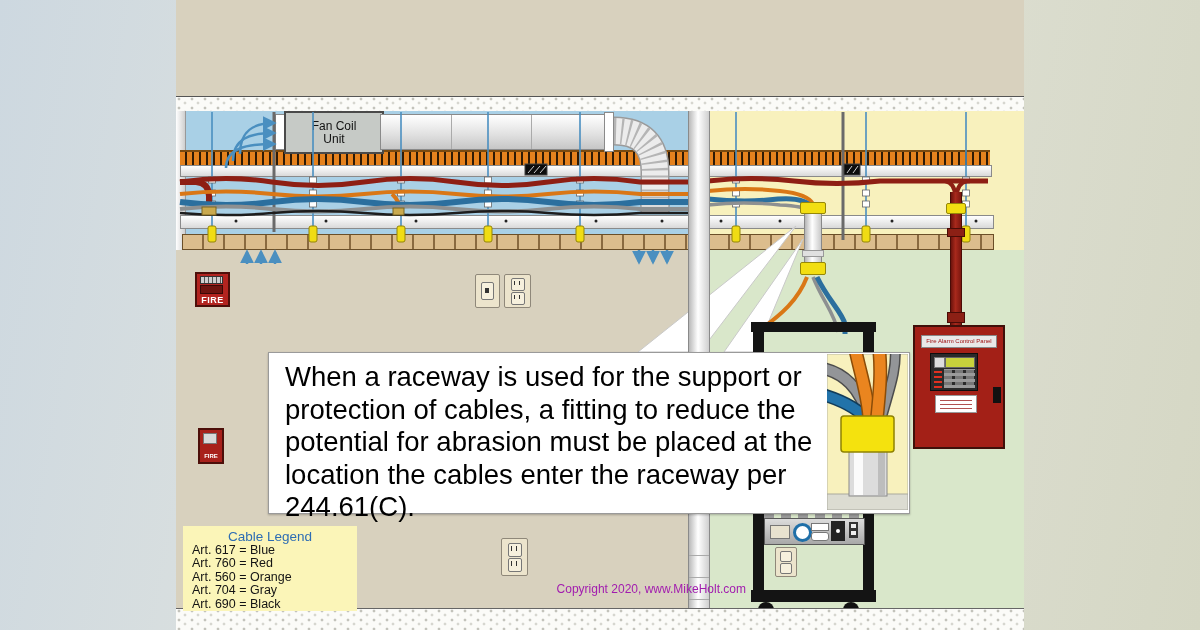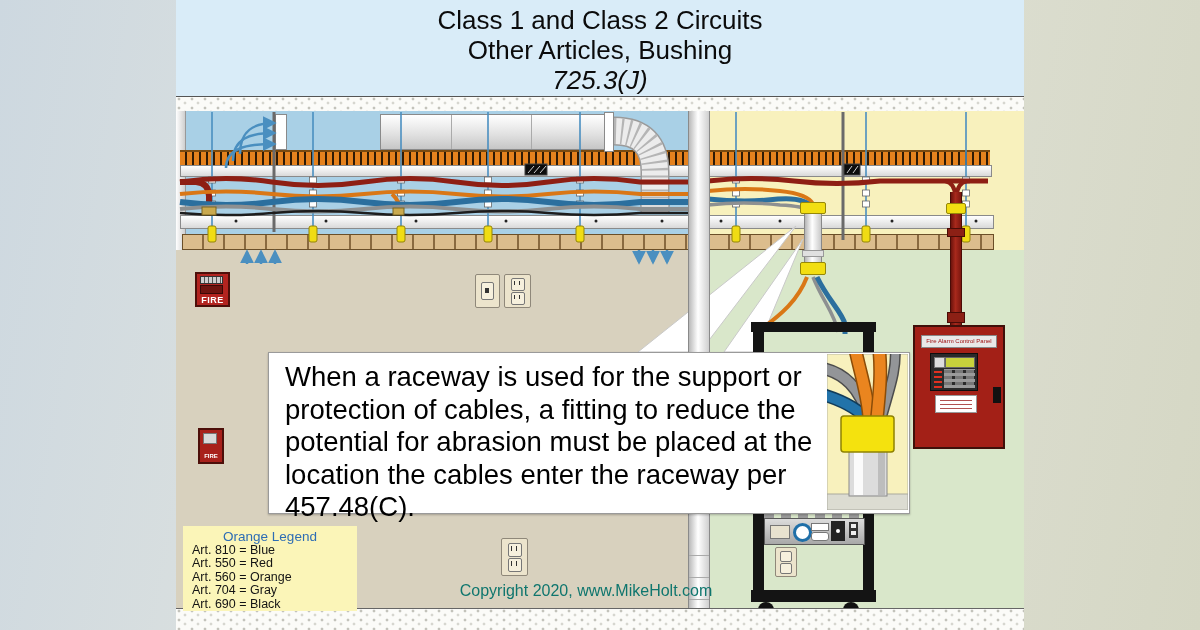--- a/index.html
+++ b/index.html
@@ -85,53 +85,51 @@
   .rack .tabs{position:absolute;left:13px;top:190px;width:99px;height:6px;background:repeating-linear-gradient(90deg,#9a9a9a 0 10px,transparent 10px 17px);}
   .caster{position:absolute;width:16px;height:16px;background:#111;border-radius:50%;}
   
   .callout{left:92px;top:352px;width:640px;height:160px;background:#fff;border:1px solid #9a9a9a;box-shadow:0 1px 2px rgba(0,0,0,.25);}
   .callout-text{position:absolute;left:16px;top:8px;width:536px;font-size:27.5px;line-height:32.5px;color:#000;}
   .inset{position:absolute;right:1px;top:1px;width:81px;height:156px;}
   
   .legend{left:7px;top:526px;width:174px;height:82px;background:#fbf5b8;padding:3px 0 0 0;}
   .legend .ttl{font-size:13.5px;color:#2e6db4;text-align:center;line-height:15px;}
   .legend .ent{font-size:12.5px;color:#141414;line-height:13.4px;padding-left:9px;white-space:nowrap;}
-  .copyright{left:250px;top:582px;width:320px;text-align:center;font-size:16px;color:#0f766e;}
+  .copyright{left:250px;top:582px;width:320px;text-align:right;font-size:12px;color:#a21caf;}
   svg{display:block;}
   .overlay{left:0;top:0;width:848px;height:630px;z-index:2;pointer-events:none;}
   .z1{z-index:1}.z3{z-index:3}.z4{z-index:4}
 </style>
 </head>
 <body>
 
 <div class="scene">
 
-  <div class="abs title-block">
-    <div class="title-line" style="padding-top:5px">Class 1 and Class 2 Circuits</div>
-    <div class="title-line">Other Articles, Bushing</div>
-    <div class="title-line it">725.3(J)</div>
-  </div>
 
   <div class="abs speckle ceiling-strip"></div>
   <div class="abs plenum-left"></div>
   <div class="abs plenum-right"></div>
   <div class="abs wall-left"></div>
   <div class="abs wall-right"></div>
   <div class="abs edge-col"></div>
 
   <div class="abs tray z1" style="left:4px;width:510px"></div>
   <div class="abs tray z1" style="left:532px;width:282px"></div>
   <div class="abs rail rail-top z1" style="left:4px;width:510px"></div>
   <div class="abs rail rail-top z1" style="left:532px;width:282px"></div>
   <div class="abs rail rail-low z1" style="left:4px;width:510px"></div>
   <div class="abs rail rail-low z1" style="left:532px;width:284px"></div>
   <div class="abs wood z1" style="left:6px;width:508px"></div>
   <div class="abs wood z1" style="left:532px;width:284px"></div>
 
   <div class="abs collar z1" style="left:99px;top:114px;width:10px;height:34px"></div>
+  <div class="abs fancoil z1">
+    <span style="width:60px">Fan Coil Unit</span>
+  </div>
   <div class="abs duct z1">
     <div class="seam" style="left:70px"></div>
     <div class="seam" style="left:150px"></div>
   </div>
   <div class="abs collar z1" style="left:428px;top:112px;width:8px;height:38px"></div>
 
   <svg class="abs overlay" viewBox="0 0 848 630">
     <defs>
       <marker id="arrB" viewBox="0 0 10 10" refX="8" refY="5" markerWidth="5.5" markerHeight="5.5" orient="auto">
         <path d="M0,0 L10,5 L0,10 z" fill="#4a8fc0"></path>
@@ -340,21 +338,21 @@
     </div>
     <div class="abs plate" style="left:24px;top:225px;width:20px;height:28px">
       <div class="socket" style="left:4px;top:3px;width:10px;height:9px"></div>
       <div class="socket" style="left:4px;top:15px;width:10px;height:9px"></div>
     </div>
     <div class="caster" style="left:7px;top:280px"></div>
     <div class="caster" style="left:92px;top:280px"></div>
   </div>
 
   <div class="abs callout z4">
-    <div class="callout-text">When a raceway is used for the support or protection of cables, a fitting to reduce the potential for abrasion must be placed at the location the cables enter the raceway per 457.48(C).</div>
+    <div class="callout-text">When a raceway is used for the support or protection of cables, a fitting to reduce the potential for abrasion must be placed at the location the cables enter the raceway per 244.61(C).</div>
     <div class="inset">
       <svg width="81" height="156" viewBox="0 0 81 156">
         <rect x="0" y="0" width="81" height="156" fill="#f8f1bd" stroke="#b5b5a5"></rect>
         <rect x="0" y="140" width="81" height="16" fill="#dcdcd2" stroke="#a9a99e"></rect>
         <g fill="none">
           <path d="M-6,14 C16,18 34,34 41,64" stroke="#4c4c4c" stroke-width="13"></path>
           <path d="M-6,14 C16,18 34,34 41,64" stroke="#939598" stroke-width="10"></path>
           <path d="M-6,40 C14,46 32,54 42,68" stroke="#123c5a" stroke-width="13"></path>
           <path d="M-6,40 C14,46 32,54 42,68" stroke="#2273aa" stroke-width="10"></path>
           <path d="M68,-6 C70,16 62,36 55,62" stroke="#4c4c4c" stroke-width="11"></path>
@@ -366,23 +364,23 @@
         </g>
         <rect x="22" y="96" width="38" height="46" fill="#dcdcdc" stroke="#8a8a8a"></rect>
         <rect x="27" y="97" width="9" height="44" fill="#fbfbfb"></rect>
         <rect x="51" y="97" width="7" height="44" fill="#bdbdbd"></rect>
         <rect x="14" y="62" width="53" height="36" rx="3" fill="#f4e20e" stroke="#8f8200" stroke-width="1.5"></rect>
       </svg>
     </div>
   </div>
 
   <div class="abs legend z4">
-    <div class="ttl">Orange Legend</div>
-    <div class="ent">Art. 810 = Blue</div>
-    <div class="ent">Art. 550 = Red</div>
+    <div class="ttl">Cable Legend</div>
+    <div class="ent">Art. 617 = Blue</div>
+    <div class="ent">Art. 760 = Red</div>
     <div class="ent">Art. 560 = Orange</div>
     <div class="ent">Art. 704 = Gray</div>
     <div class="ent">Art. 690 = Black</div>
   </div>
 
   <div class="abs copyright z4">Copyright 2020, www.MikeHolt.com</div>
 
   <div class="abs speckle floor-strip z3"></div>
 </div>
 

